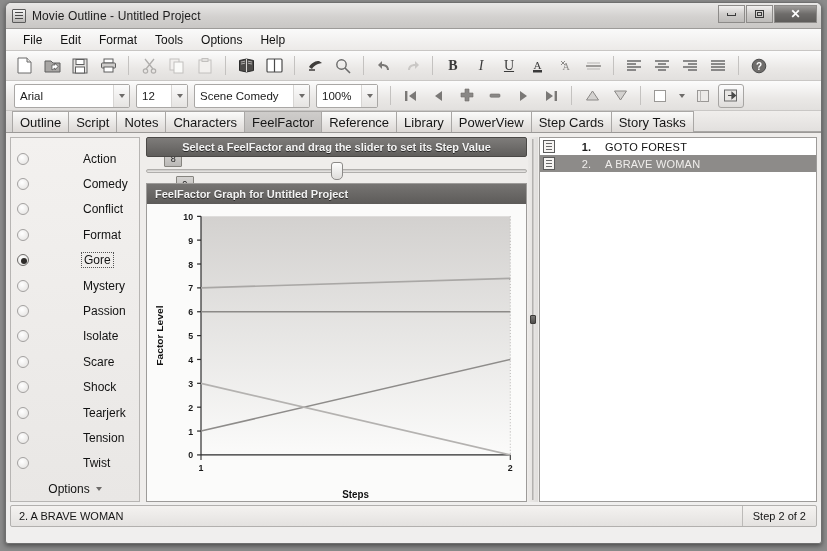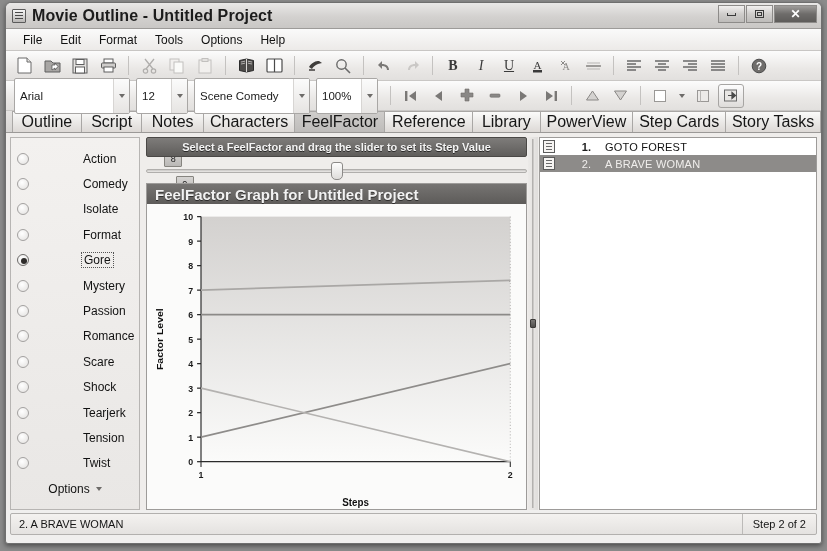--- a/index.html
+++ b/index.html
@@ -37,21 +37,21 @@
     background: linear-gradient(#f5f5f5,#b9b7b5);
     border: 1px solid #5b5b5b; border-radius: 1px;
     position: relative; flex: 0 0 14px;
   }
   .app-icon:after{
     content:""; position:absolute; left:2px; top:2px; right:2px; bottom:2px;
     background:
       repeating-linear-gradient(to bottom, #4a4a4a 0 1px, transparent 1px 3px);
   }
   .title-text {
-    font-size: 16px; color: #1c1c1c; font-weight: bold;
+    font-size: 12px; color: #1c1c1c; font-weight: normal;
     letter-spacing: .1px; white-space: nowrap;
   }
   .win-btns { position: absolute; right: 4px; top: 2px; display:flex; gap:1px; }
   .win-btn {
     width: 27px; height: 18px;
     border: 1px solid #8d8b89;
     background: linear-gradient(#f2f1f0,#cfcdcb 50%,#bebcba);
     display:flex; align-items:center; justify-content:center;
     font-size: 10px; color:#2b2b2b;
   }
@@ -92,21 +92,21 @@
   }
   .tb-btn.framed {
     border-color:#a7a5a3;
     background: linear-gradient(#fdfdfd,#dedcda);
     border-radius:3px;
   }
   .tb-btn svg { display:block; }
   .tb-txt { font-size:14px; color:#3a3a3a; font-family:"Liberation Serif", serif;}
 
   .combo {
-    height: 36px; border:1px solid #a9a7a5; background:#fff;
+    height: 24px; border:1px solid #a9a7a5; background:#fff;
     border-radius: 2px; display:flex; align-items:center;
     font-size: 11.5px; color:#1a1a1a; padding-left:5px; margin-right:6px;
     position: relative;
   }
   .combo .arrow {
     margin-left:auto; width:16px; height:100%;
     display:flex; align-items:center; justify-content:center;
     border-left: 1px solid #d7d5d3;
     background: linear-gradient(#fbfbfb,#e6e4e2);
   }
@@ -114,23 +114,23 @@
 
   
   .tabbar {
     height: 22px; flex: 0 0 22px;
     background: linear-gradient(#e6e4e2,#d6d4d2);
     display:flex; align-items:stretch;
     border-bottom:1px solid #9b9997;
     padding-left: 6px;
   }
   .tab {
-    min-width: 0; padding: 0 13px;
+    min-width: 0; padding: 0 7px;
     display:flex; align-items:center; justify-content:center;
-    font-size: 16px; color:#161616;
+    font-size: 13px; color:#161616;
     background: linear-gradient(#fbfbfa,#e8e6e4 60%,#ddd9d6);
     border:1px solid #a9a7a5; border-bottom:none;
     border-left: none;
     white-space: nowrap;
   }
   .tab:first-child { border-left:1px solid #a9a7a5; }
   .tab.active {
     background: linear-gradient(#cfcdcb,#bebcba);
     font-weight: normal;
   }
@@ -218,21 +218,21 @@
     border:1px solid #8c8a88; border-radius:3px 3px 5px 5px;
   }
   .graph-panel {
     flex:1 1 auto; display:flex; flex-direction:column;
     border:1px solid #9d9b99; min-height:0;
     background:#fff;
   }
   .graph-title {
     height: 20px; flex:0 0 20px;
     background: linear-gradient(#767472,#5d5b59);
-    color:#f2f2f2; font-size:15px; font-weight:bold;
+    color:#f2f2f2; font-size:11px; font-weight:bold;
     display:flex; align-items:center; padding-left:8px;
     text-shadow: 0 1px 0 rgba(0,0,0,.55);
   }
   .plot-area { flex:1 1 auto; position:relative; min-height:0; background:#fff; }
   .plot-area svg { position:absolute; inset:0; width:100%; height:100%; }
 
   
   .splitter {
     width: 10px; flex:0 0 10px;
     display:flex; align-items:center; justify-content:center;
@@ -271,21 +271,21 @@
     content:""; position:absolute; left:2px; top:2px; right:2px; bottom:2px;
     background: repeating-linear-gradient(to bottom,#6a6a6a 0 1px, transparent 1px 3px);
   }
   .scene-num { width:46px; flex:0 0 46px; text-align:right; padding-right:14px; font-weight:bold; color:#1b1b1b;}
   .scene-row.sel .scene-num { color:#f0eeec; font-weight:normal;}
   .scene-title { font-weight:normal; color:#111; letter-spacing:.2px;}
   .scene-row.sel .scene-title { color:#f0eeec; font-weight:normal;}
 
   
   .statusbar {
-    height: 22px; flex:0 0 22px; margin: 3px 4px 8px 4px;
+    height: 22px; flex:0 0 22px; margin: 3px 4px 16px 4px;
     background: linear-gradient(#f4f2f0,#e4e2e0);
     border:1px solid #b2b0ae; border-radius:2px;
     display:flex; align-items:center; font-size:11px; color:#151515;
   }
   .status-left { flex:1 1 auto; padding-left:8px; white-space:nowrap; }
   .status-cell {
     border-left:1px solid #bcbab8; padding:0 10px; height:100%;
     display:flex; align-items:center; white-space:nowrap;
   }
 </style>
@@ -576,21 +576,21 @@
         <span class="factor-label">Action</span>
         <span class="factor-val mid">8</span>
       </div>
       <div class="factor-row">
         <span class="radio"></span>
         <span class="factor-label">Comedy</span>
         <span class="factor-val mid">0</span>
       </div>
       <div class="factor-row">
         <span class="radio"></span>
-        <span class="factor-label">Isolate</span>
+        <span class="factor-label">Conflict</span>
         <span class="factor-val mid">4</span>
       </div>
       <div class="factor-row">
         <span class="radio"></span>
         <span class="factor-label">Format</span>
         <span class="factor-val light">0</span>
       </div>
       <div class="factor-row selected">
         <span class="radio"></span>
         <span class="factor-label">Gore</span>
@@ -601,21 +601,21 @@
         <span class="factor-label">Mystery</span>
         <span class="factor-val dark">0</span>
       </div>
       <div class="factor-row">
         <span class="radio"></span>
         <span class="factor-label">Passion</span>
         <span class="factor-val light">0</span>
       </div>
       <div class="factor-row">
         <span class="radio"></span>
-        <span class="factor-label">Romance</span>
+        <span class="factor-label">Isolate</span>
         <span class="factor-val light">0</span>
       </div>
       <div class="factor-row">
         <span class="radio"></span>
         <span class="factor-label">Scare</span>
         <span class="factor-val mid">0</span>
       </div>
       <div class="factor-row">
         <span class="radio"></span>
         <span class="factor-label">Shock</span>

